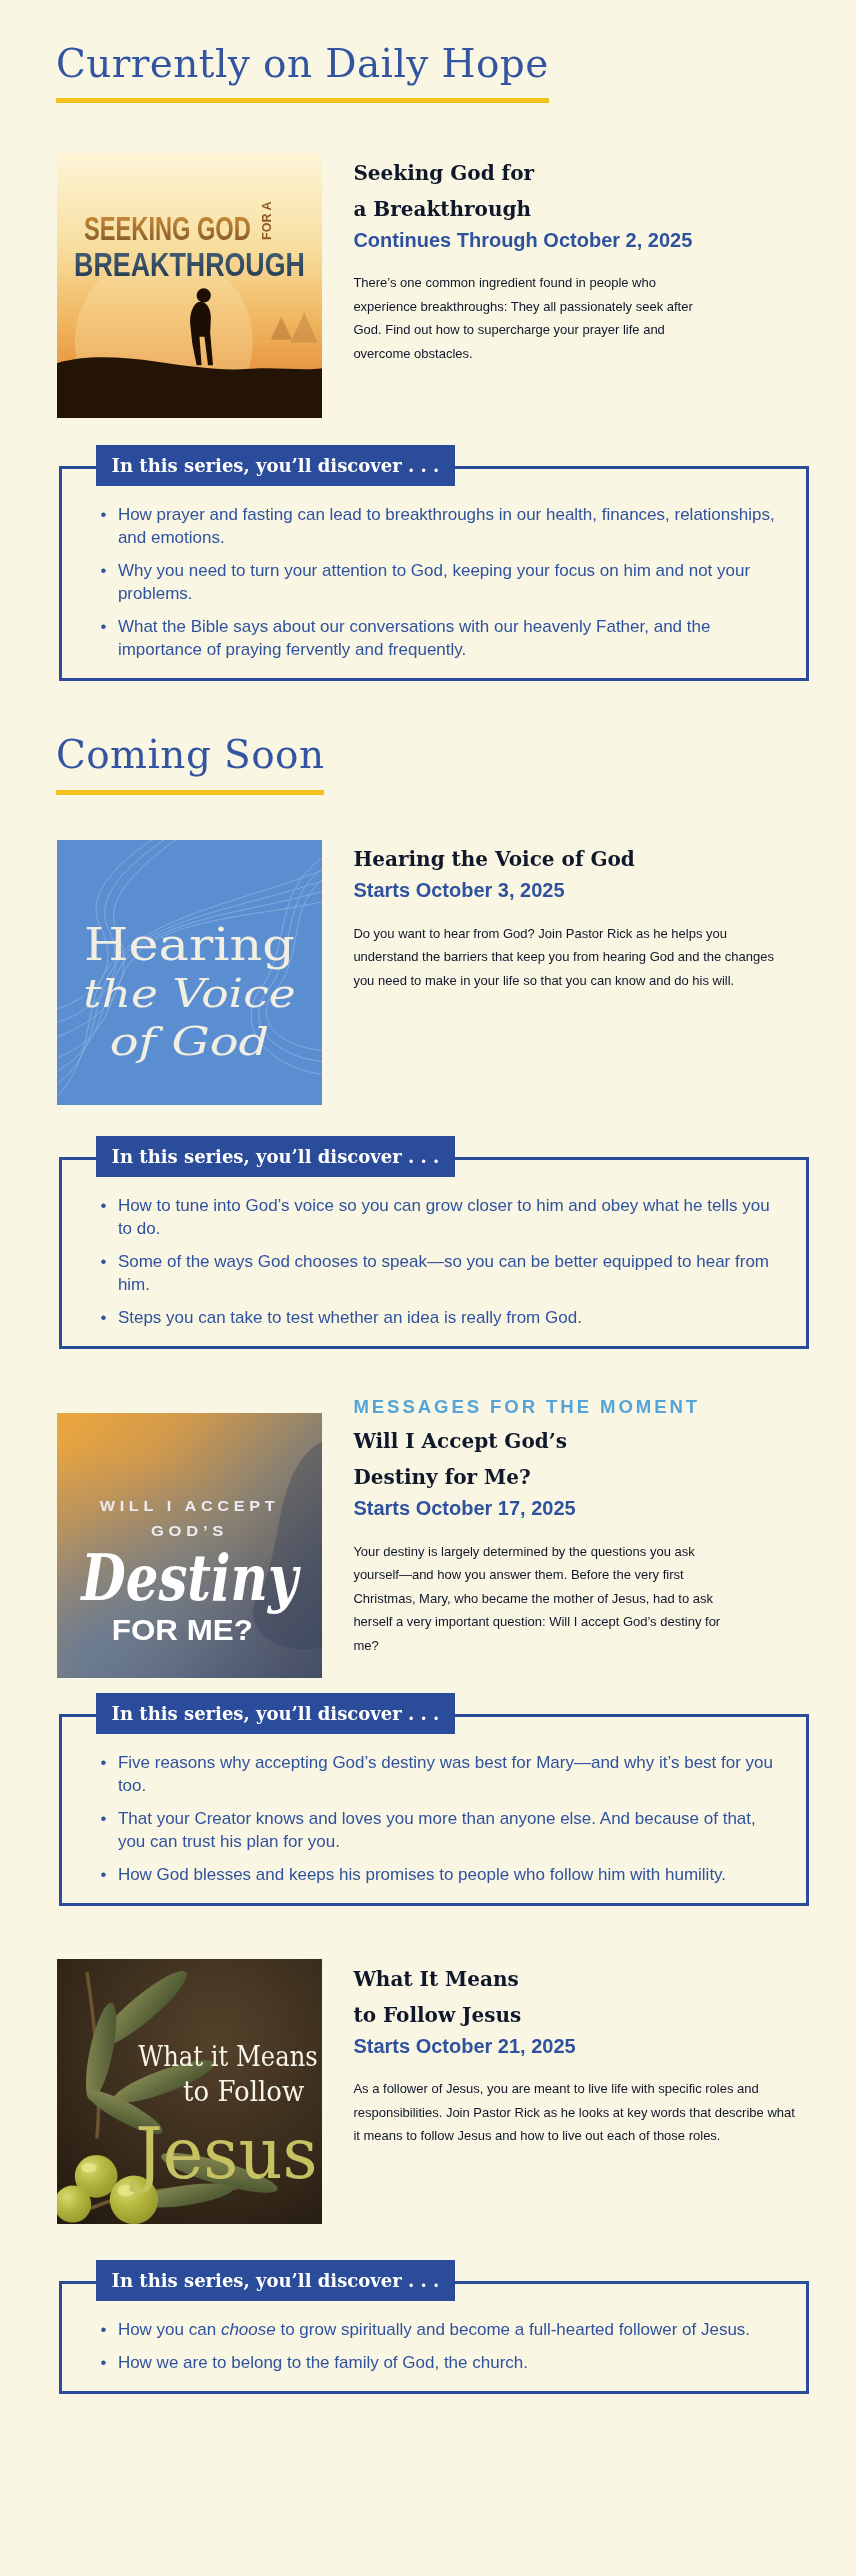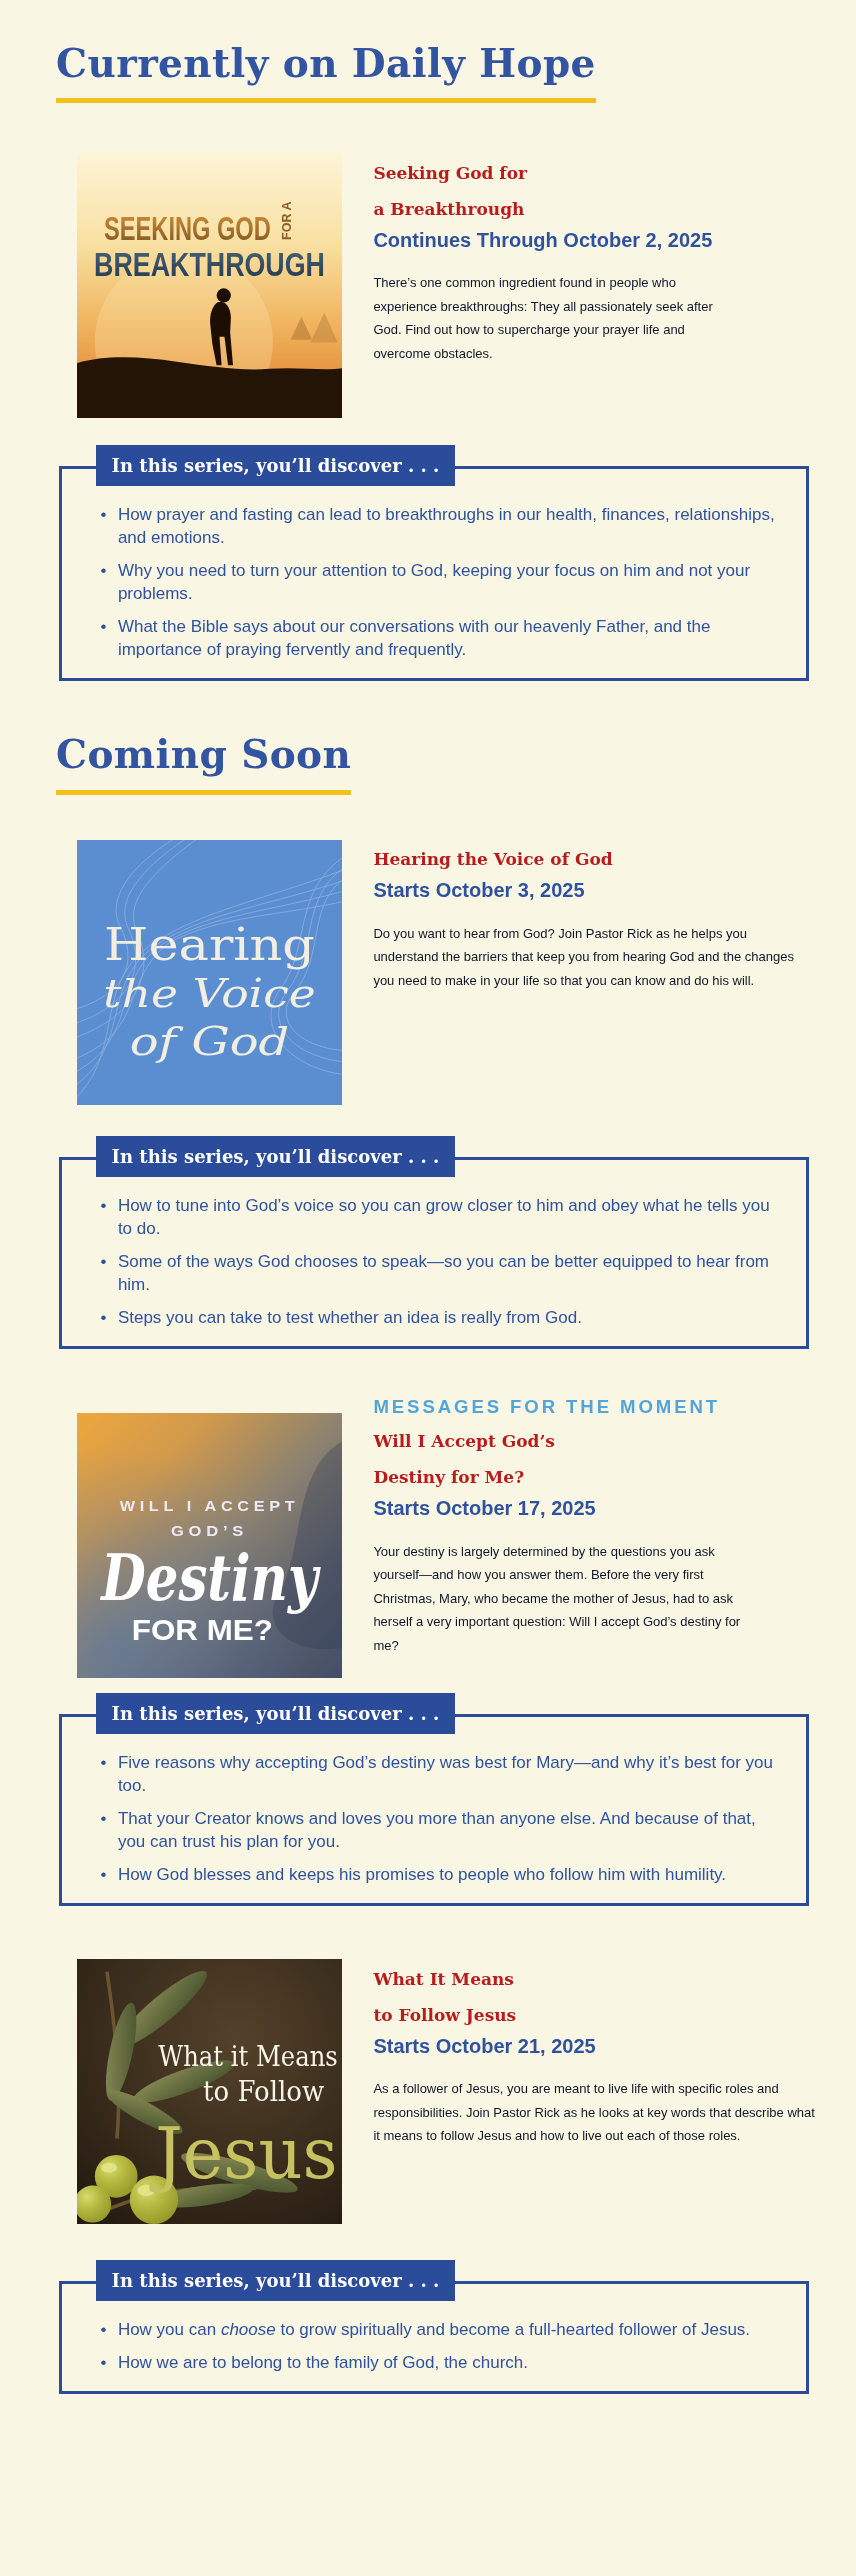--- a/index.html
+++ b/index.html
@@ -4,31 +4,31 @@
 <style>
   * { box-sizing: border-box; margin: 0; padding: 0; }
   html, body { background: #FAF6E4; }
   body { width: 856px; font-family: "Liberation Sans", sans-serif; }
 
   .page { width: 856px; height: 2576px; overflow: hidden; background: #FAF6E4; padding: 40px 0 0 56px; }
 
   
   .heading-row { display: block; }
   .heading-block { display: inline-block; }
-  .sec-h { font-family: "DejaVu Serif", serif; font-weight: bold; font-size: 39px; line-height: 47px; color: #3354A0; letter-spacing: 0.4px; }
+  .sec-h { font-family: "DejaVu Serif", serif; font-weight: normal; font-size: 39px; line-height: 47px; color: #3354A0; letter-spacing: 0.4px; }
   .rule { height: 5px; background: #F2C11E; margin-top: 11.4px; }
 
   
   .card { display: flex; gap: 31px; margin-left: 1.4px; }
-  .cover { width: 265px; height: 265px; flex: 0 0 auto; overflow: hidden; margin-left: 20px; }
+  .cover { width: 265px; height: 265px; flex: 0 0 auto; overflow: hidden; }
   .cover svg { display: block; width: 265px; height: 265px; }
   .cover-offset { margin-top: 18.6px; }
   .info { width: 457px; padding-top: 1.4px; }
   .eyebrow { font-size: 18.6px; line-height: 21.4px; font-weight: bold; letter-spacing: 2.9px; color: #54A4D9; margin-bottom: 5.7px; }
-  .title { font-family: "DejaVu Serif", serif; font-weight: bold; font-size: 17px; line-height: 36px; color: #b91c1c; white-space: pre-line; }
+  .title { font-family: "DejaVu Serif", serif; font-weight: bold; font-size: 20px; line-height: 36px; color: #0f172a; white-space: pre-line; }
   .date { margin-top: 0; font-size: 20px; line-height: 26px; font-weight: bold; color: #2F529F; }
   .desc { margin-top: 18.6px; font-size: 13px; line-height: 23.5px; color: #0f172a; }
   .desc-1 { max-width: 350px; }
   .desc-2 { max-width: 421px; }
   .desc-3 { max-width: 385px; }
   .desc-4 { max-width: 442px; }
 
   
   .discover { position: relative; width: 750px; margin-left: 2.9px; border: 3.6px solid #2B4C9B; padding: 34px 28.5px 17px 33px; background: transparent; }
   .discover-tab { position: absolute; top: -24px; left: 34px; height: 41px; line-height: 41px; background: #2B4C9B; color: #FFFFFF; font-family: "DejaVu Serif", serif; font-weight: bold; font-size: 18px; padding: 0 15.7px; white-space: nowrap; }

